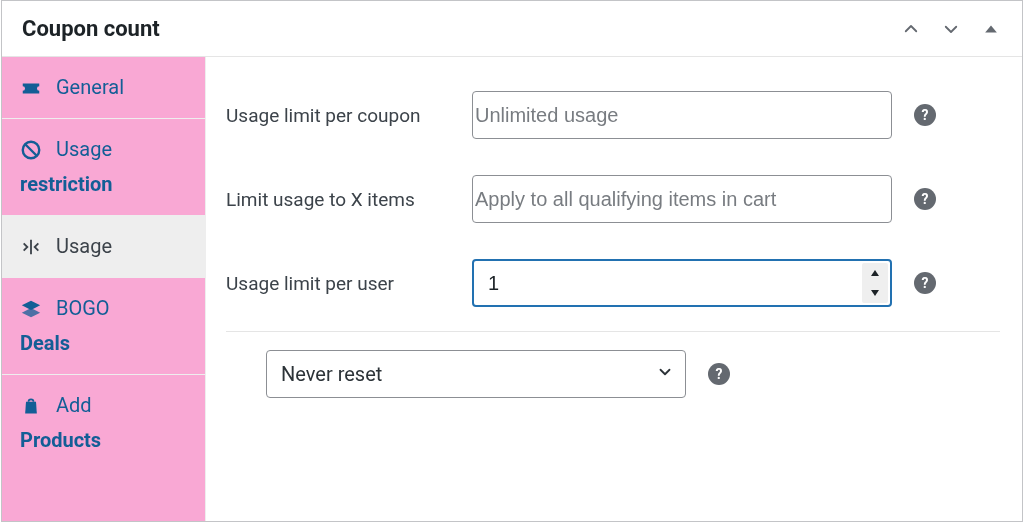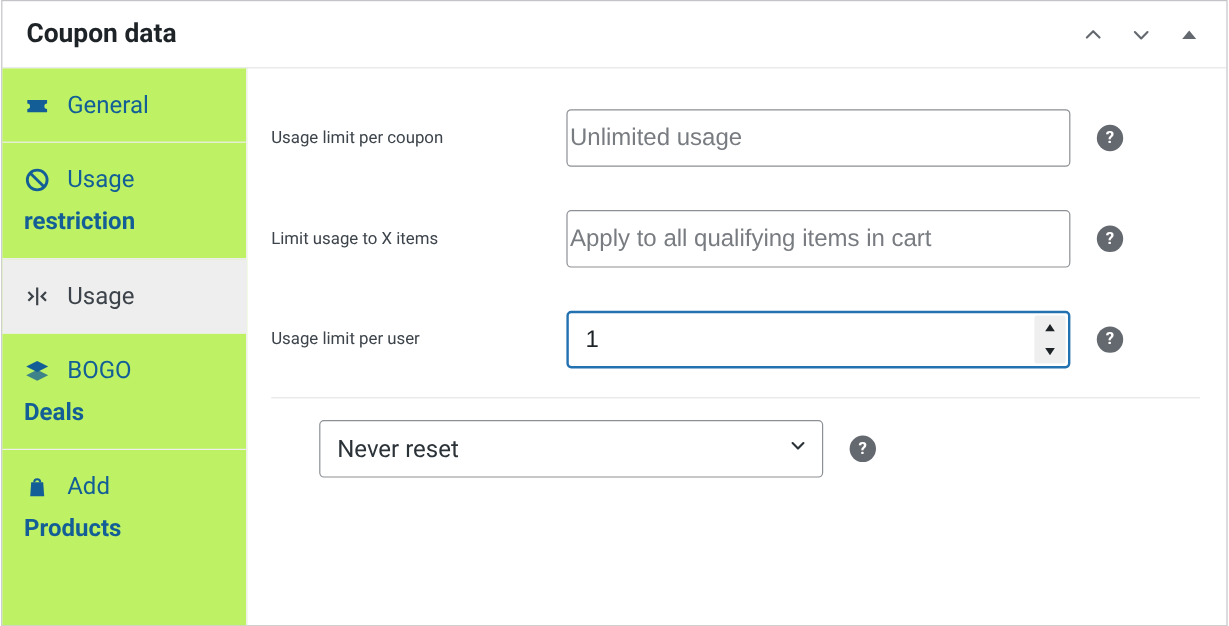--- a/index.html
+++ b/index.html
@@ -46,21 +46,21 @@
     height: 22px;
   }
   .panel-body {
     display: flex;
     align-items: stretch;
     min-height: 464px;
   }
   .sidebar {
     width: 204px;
     flex: 0 0 204px;
-    background: #bef264;
+    background: #f9a8d4;
     border-right: 1px solid #eee;
   }
   .sidebar-item {
     display: block;
     padding: 16px 18px;
     color: #135e96;
     font-size: 20px;
     line-height: 1.45;
     cursor: pointer;
     border-bottom: 1px solid #eee;
@@ -94,21 +94,21 @@
   }
   .field-row {
     display: flex;
     align-items: center;
     padding: 18px 0;
   }
   .field-label {
     width: 246px;
     flex: 0 0 246px;
     color: #3c434a;
-    font-size: 14px;
+    font-size: 19px;
   }
   .field-control {
     flex: 0 0 auto;
   }
   .text-input, .select-input {
     width: 420px;
     height: 48px;
     border: 1px solid #8c8f94;
     border-radius: 4px;
     background: #fff;
@@ -196,21 +196,21 @@
     border-top: 1px solid #e5e5e5;
     margin: 6px 0 0 0;
   }
   input::placeholder { color: #787c81; }
 </style>
 </head>
 <body>
 
 <div class="panel">
   <div class="panel-header">
-    <div class="panel-title">Coupon data</div>
+    <div class="panel-title">Coupon count</div>
     <div class="panel-header-controls">
       <span class="hc">
         <svg width="18" height="18" viewBox="0 0 24 24" fill="none" stroke="#646970" stroke-width="2.4" stroke-linecap="round" stroke-linejoin="round">
             <polyline points="5 15 12 8 19 15"></polyline>
           </svg>
       </span>
       <span class="hc">
         <svg width="18" height="18" viewBox="0 0 24 24" fill="none" stroke="#646970" stroke-width="2.4" stroke-linecap="round" stroke-linejoin="round">
             <polyline points="5 9 12 16 19 9"></polyline>
           </svg>

